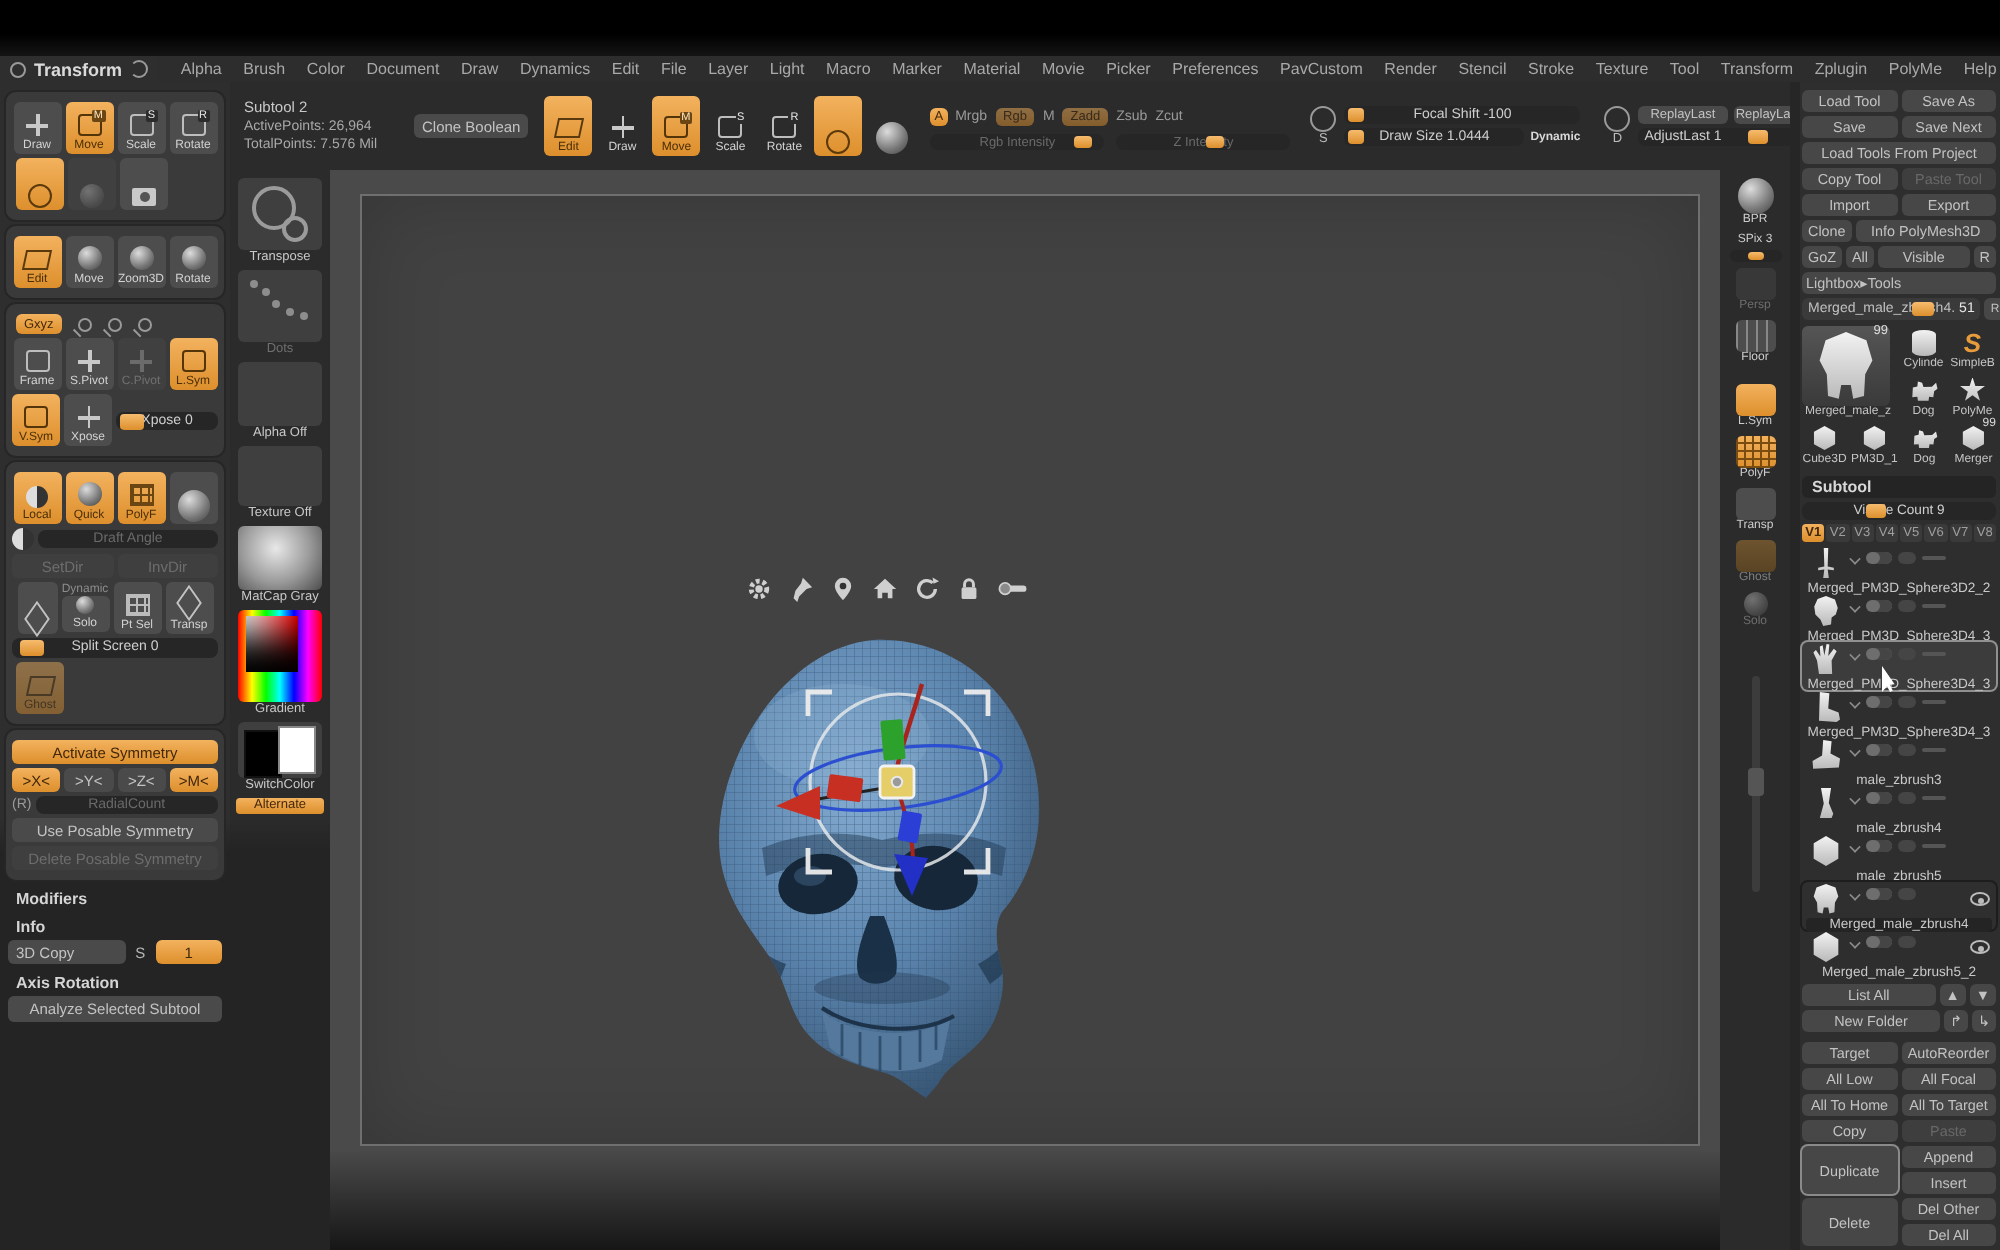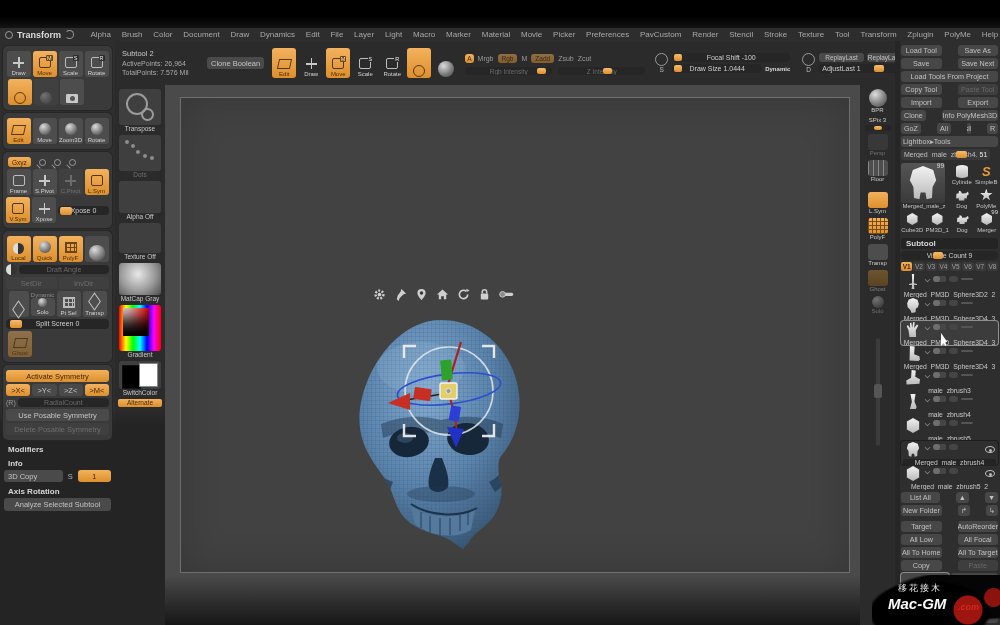--- a/index.html
+++ b/index.html
@@ -93,21 +93,21 @@
   
   .rsitem{width:30px;text-align:center;margin-bottom:3px}
   .rsitem .lb{font-size:6px;color:#cdcdcd;line-height:7px;white-space:nowrap}
   .rsitem .ic{width:20px;height:16px;margin:0 auto;border-radius:3px;background:#4d4d4d;position:relative}
   .rsitem.o .ic{background:linear-gradient(#f3b25e,#dd8f2c)}
   .rsitem.dim{opacity:.4}
   .rs-ball{background:radial-gradient(circle at 35% 30%,#ddd,#808080 55%,#3c3c3c)!important;border-radius:50%!important;width:18px!important;height:18px!important}
   .vsb{width:4px;height:108px;background:#3c3c3c;border-radius:2px;margin-top:20px;position:relative}
   .vsb::after{content:"";position:absolute;left:-2px;top:46px;width:8px;height:14px;background:#555;border-radius:2px}
   
-  .tr{display:flex;gap:16px;margin:2px 0}
+  .tr{display:flex;gap:2px;margin:2px 0}
   .tb{flex:1;background:#474747;border-radius:3px;font-size:7.2px;color:#c2c2c2;height:11px;display:flex;align-items:center;justify-content:center;white-space:nowrap;overflow:hidden;padding:0 2px}
   .tb.dim{color:#686868;background:#3e3e3e}
   .tb.sm{flex:none;padding:0 3px}
   .toolslider{position:relative;flex:1;background:#3a3a3a;border-radius:3px;height:11px;font-size:7px;display:flex;align-items:center;padding:0 3px;gap:2px;overflow:visible}
   .toolslider .hnd{position:absolute;left:62%;top:2px;width:11px;height:7px;background:linear-gradient(#f6bc6e,#dd8f2c);border-radius:2px}
   
   .thumbzone{display:flex;gap:3px;margin:3px 0 1px}
   .bigthumb{width:46px;text-align:center;position:relative}
   .bigthumb .tbox{width:44px;height:40px;background:linear-gradient(#555,#3a3a3a);border-radius:3px;position:relative;display:flex;align-items:center;justify-content:center}
   .bigthumb .badge{position:absolute;right:1px;top:-1px;font-size:6.5px;color:#ddd}
@@ -935,19 +935,13 @@
         <span class="tb">Append</span>
         <span class="tb">Insert</span>
         <span class="tb tall">Delete</span>
         <span class="tb">Del Other</span>
         <span class="tb">Del All</span>
       </div>
 
     </div>
   </div>
 
-  <div class="wm">
-    <div class="blk"></div>
-    <div class="cn">移花接木</div>
-    <div class="site">Mac-GM</div>
-    <div class="tld">.com</div>
-  </div>
 </div>
 
 </body></html>

